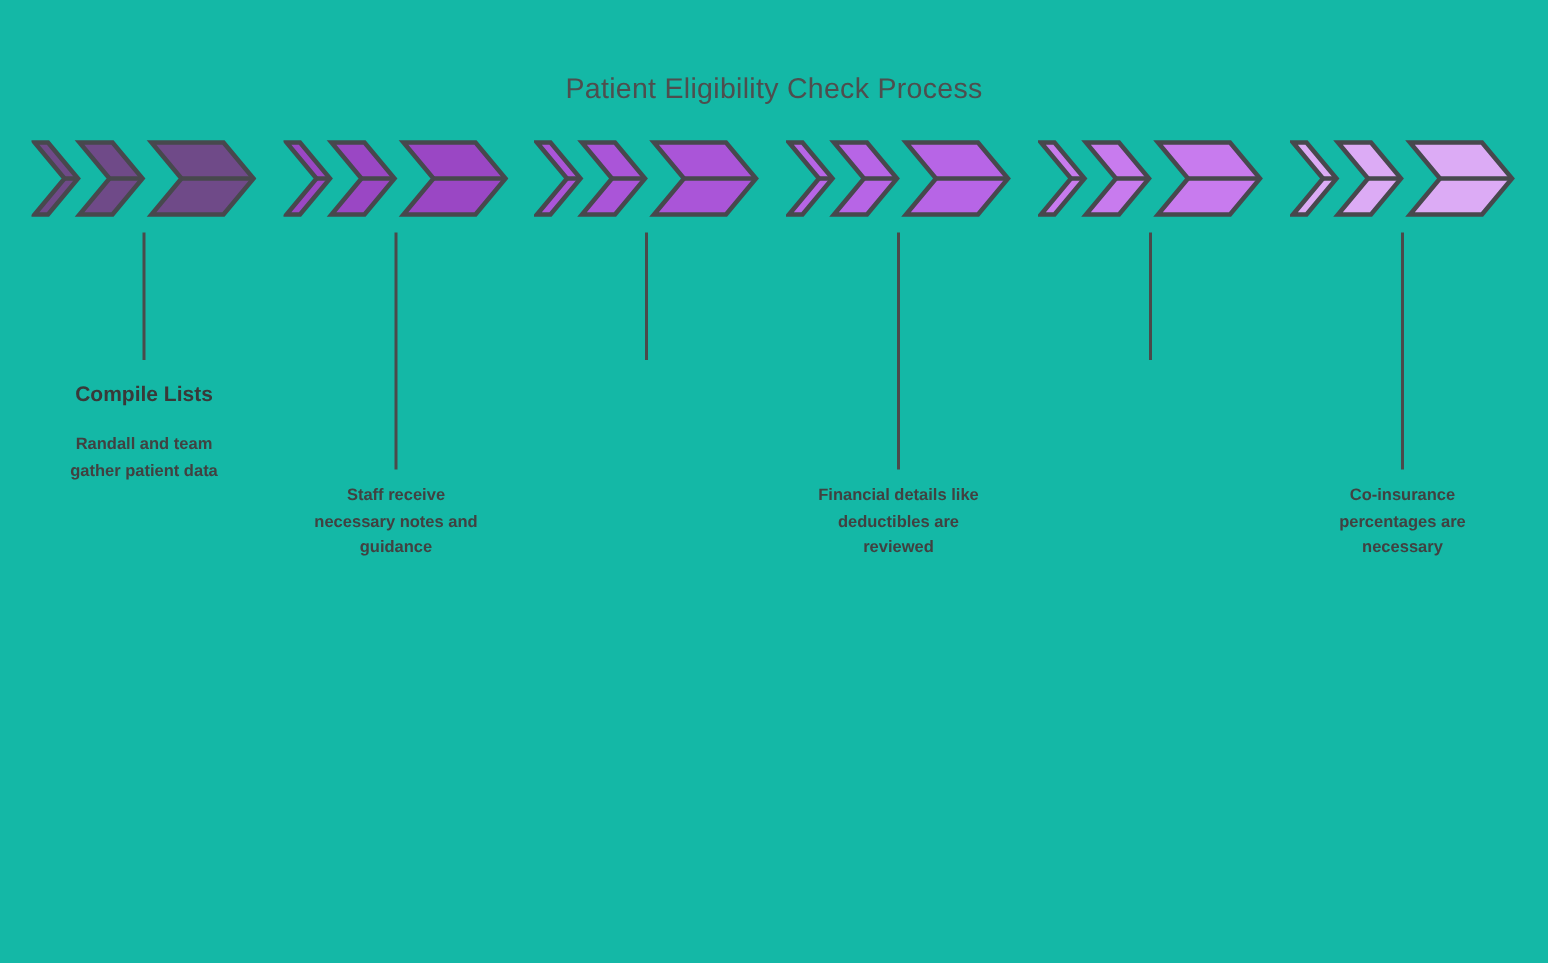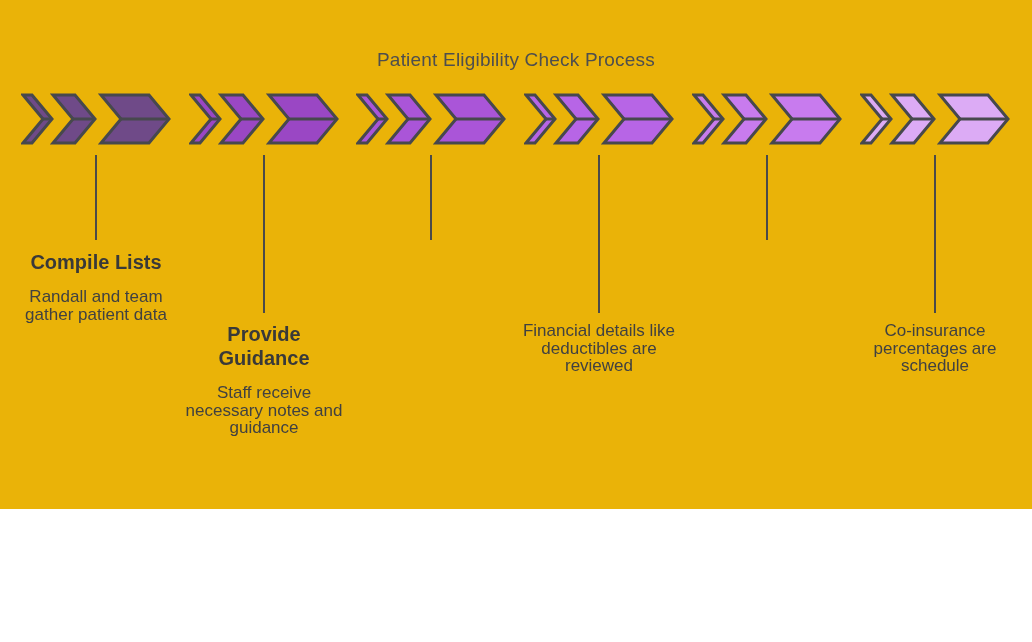--- a/index.html
+++ b/index.html
@@ -1,32 +1,32 @@
 <!DOCTYPE html>
 <html><head>
 <meta charset="utf-8">
 <style>
   html,body{margin:0;padding:0;background:#ffffff;}
   body{width:1032px;height:642px;overflow:hidden;font-family:"Liberation Sans",sans-serif;}
-  .diagram{position:relative;width:1032px;height:509px;background:#eab308;}
+  .diagram{position:relative;width:1032px;height:642px;background:#14b8a6;}
   .main-title{position:absolute;top:49px;left:0;width:1032px;text-align:center;
     font-size:19px;font-weight:500;color:#4e4e4e;letter-spacing:.2px;}
   .step{position:absolute;top:93px;width:150px;}
   .chevrons{display:block;}
   .shape{stroke:#47484d;stroke-width:3;stroke-linejoin:miter;}
   .midline{stroke:#47484d;stroke-width:3;}
   .connector{position:absolute;left:74px;top:62px;width:2px;background:#4a4a4a;}
   .step.up .connector{height:85px;}
   .step.down .connector{height:158px;}
   .label{position:absolute;left:-13px;width:176px;text-align:center;}
   .step.up .label{top:157px;}
   .step.down .label{top:229px;}
-  .label h3{margin:0 0 14px 0;font-size:20px;line-height:24px;font-weight:700;
+  .label h3{margin:0 0 14px 0;font-size:14px;line-height:24px;font-weight:700;
     color:#393939;white-space:pre-line;}
-  .label p{margin:0;font-size:17px;line-height:17.5px;font-weight:400;
+  .label p{margin:0;font-size:11px;line-height:17.5px;font-weight:700;
     color:#414141;white-space:pre-line;}
 </style>
 </head>
 <body>
 
 <div class="diagram">
 
   <div class="main-title">Patient Eligibility Check Process</div>
 
   <div class="step up" style="left:21px">
@@ -50,22 +50,20 @@
     <svg class="chevrons" width="150" height="52" viewBox="0 0 150 52">
       <polygon class="shape" points="2,2 11,2 31,26 11,50 2,50 22,26" fill="#9a47c4"></polygon>
       <line class="midline" x1="22" y1="26" x2="31" y2="26"></line>
       <polygon class="shape" points="32,2 54,2 74,26 54,50 32,50 52,26" fill="#9a47c4"></polygon>
       <line class="midline" x1="52" y1="26" x2="74" y2="26"></line>
       <polygon class="shape" points="80,2 128,2 148,26 128,50 80,50 100,26" fill="#9a47c4"></polygon>
       <line class="midline" x1="100" y1="26" x2="148" y2="26"></line>
     </svg>
     <div class="connector"></div>
     <div class="label">
-      <h3>Provide
-Guidance</h3>
       <p>Staff receive
 necessary notes and
 guidance</p>
     </div>
   </div>
 
   <div class="step up" style="left:356px">
     <svg class="chevrons" width="150" height="52" viewBox="0 0 150 52">
       <polygon class="shape" points="2,2 11,2 31,26 11,50 2,50 22,26" fill="#aa55d8"></polygon>
       <line class="midline" x1="22" y1="26" x2="31" y2="26"></line>
@@ -116,17 +114,17 @@
       <line class="midline" x1="22" y1="26" x2="31" y2="26"></line>
       <polygon class="shape" points="32,2 54,2 74,26 54,50 32,50 52,26" fill="#dcabf5"></polygon>
       <line class="midline" x1="52" y1="26" x2="74" y2="26"></line>
       <polygon class="shape" points="80,2 128,2 148,26 128,50 80,50 100,26" fill="#dcabf5"></polygon>
       <line class="midline" x1="100" y1="26" x2="148" y2="26"></line>
     </svg>
     <div class="connector"></div>
     <div class="label">
       <p>Co-insurance
 percentages are
-schedule</p>
+necessary</p>
     </div>
   </div>
 
 </div>
 
 </body></html>

